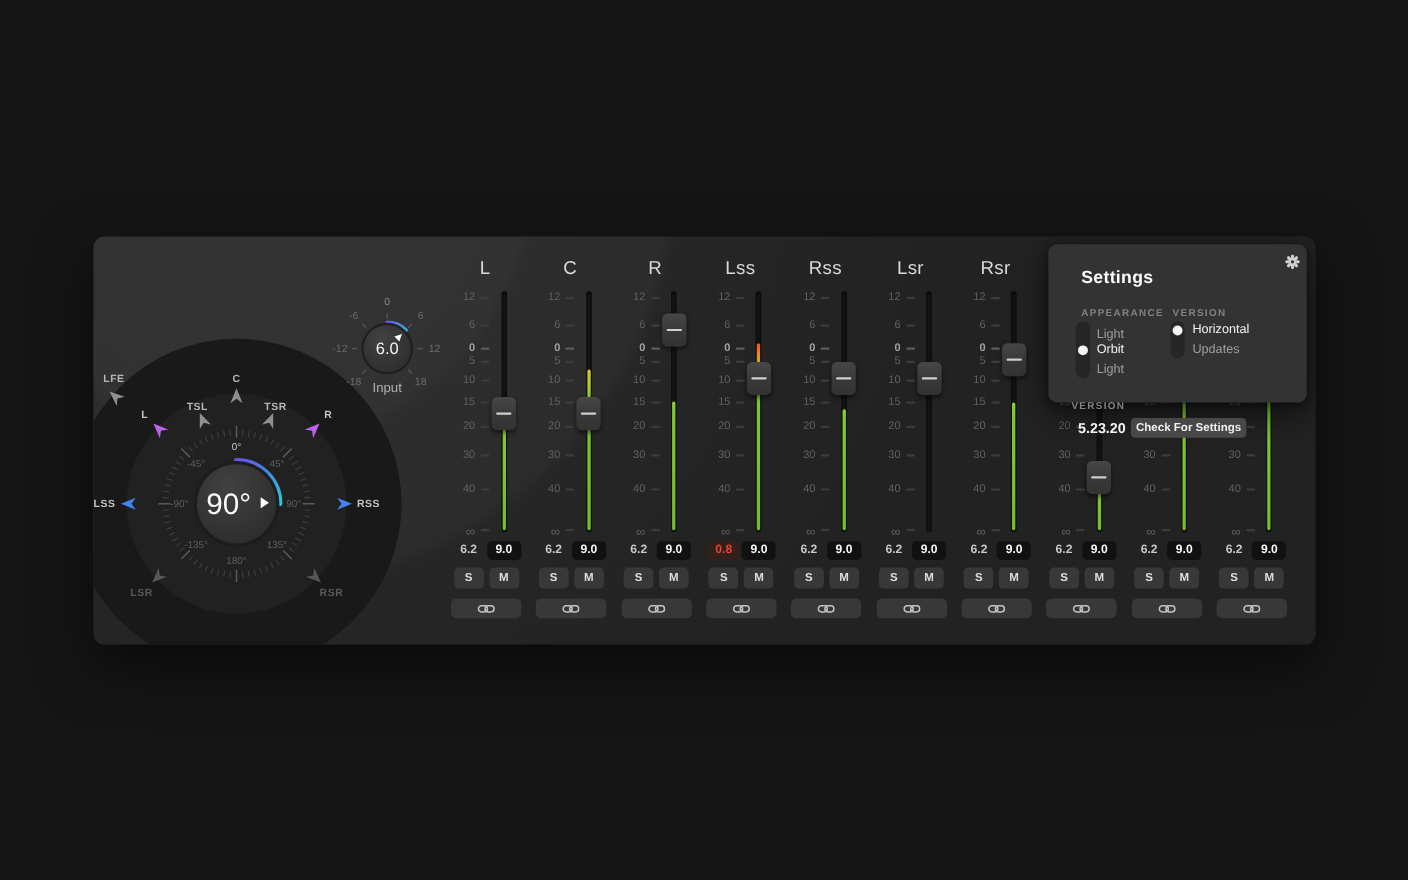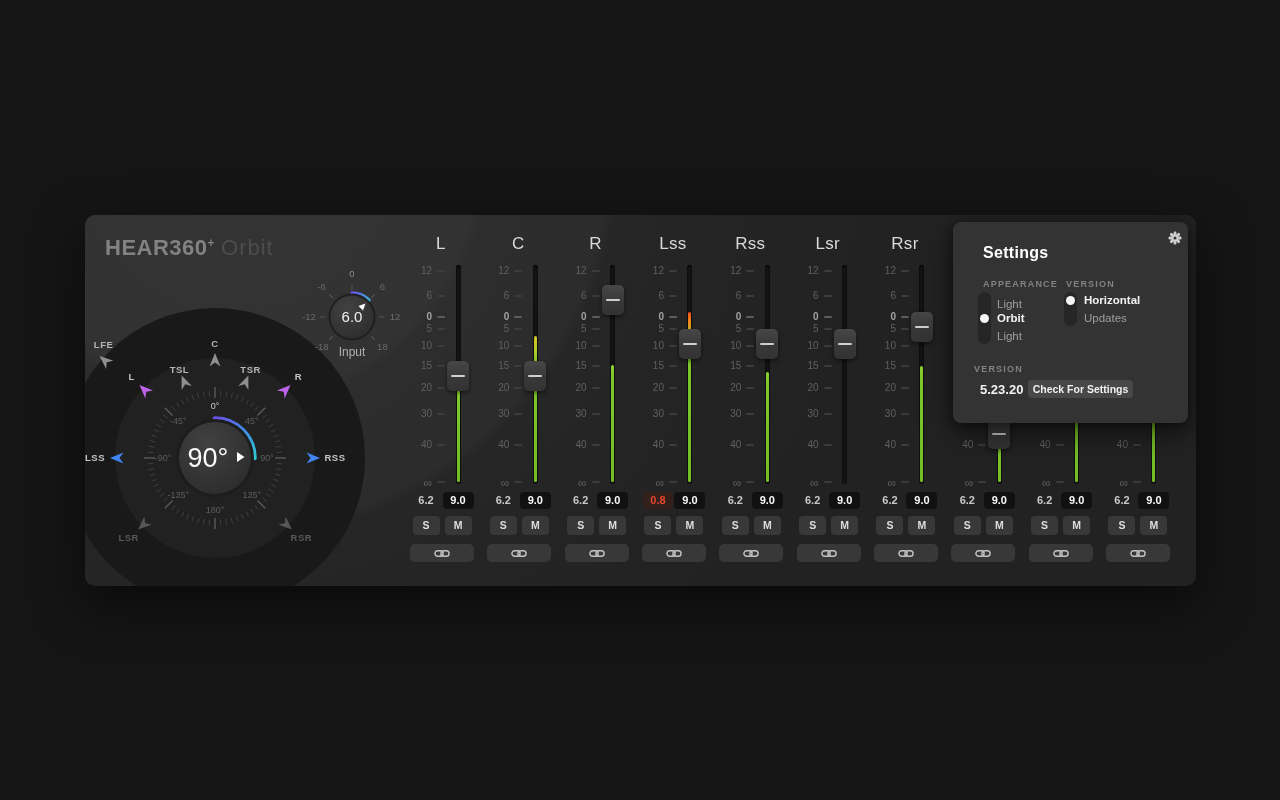--- a/index.html
+++ b/index.html
@@ -29,40 +29,39 @@
   .handle .line{position:absolute;left:4px;right:4px;top:14px;height:2px;background:#cfcfcf;border-radius:1px;}
   .pk{position:absolute;width:30px;height:17px;line-height:17px;text-align:center;font-size:11px;font-weight:700;color:#c9c9c9;}
   .pk.alert{color:#e8442e;background:#33201b;border-radius:4px;}
   .gain{position:absolute;width:31px;height:17px;line-height:17px;text-align:center;font-size:11px;font-weight:700;
     color:#fafafa;background:#111;border-radius:4px;}
   .smbtn{position:absolute;width:27px;height:19px;line-height:19px;text-align:center;font-size:10.5px;font-weight:700;
     color:#dedede;background:#383838;border-radius:4px;}
   .linkbtn{position:absolute;width:64px;height:18px;background:#383838;border-radius:5px;
     display:flex;align-items:center;justify-content:center;}
   
-  #settings{position:absolute;left:868px;top:7px;width:235px;height:201px;background:#333;border-radius:8px;z-index:20;
+  #settings{position:absolute;left:868px;top:7px;width:235px;height:144px;background:#333;border-radius:8px;z-index:20;
     box-shadow:0 10px 30px rgba(0,0,0,.55),0 2px 8px rgba(0,0,0,.4);}
   .set-title{position:absolute;left:30px;top:22px;font-size:16px;font-weight:700;color:#fff;letter-spacing:.3px;}
   .set-head{position:absolute;font-size:9px;font-weight:700;letter-spacing:1.2px;color:#828282;}
   .pill{position:absolute;width:13px;background:#262626;border-radius:7px;}
   .rdot{position:absolute;width:9px;height:9px;border-radius:50%;background:#f5f5f5;}
   .opt{position:absolute;font-size:11.5px;color:#9e9e9e;line-height:16px;}
-  .opt.sel{color:#f2f2f2;font-weight:700;}
+  .opt.sel{color:#f2f2f2;font-weight:400;}
   .ver-val{position:absolute;left:27px;top:160px;font-size:13px;font-weight:700;color:#f2f2f2;}
   #updBtn{position:absolute;left:75px;top:158px;width:105px;height:18px;line-height:18px;background:#484848;border-radius:4px;
     text-align:center;font-size:10.5px;font-weight:700;color:#efefef;}
   #gear{position:absolute;left:215px;top:9px;width:14px;height:14px;}
 </style>
 </head>
 <body>
 
 <div id="stage">
   <div id="win">
 
-    <div class="logo"><span class="b">HEAR360</span><span class="sup">+</span><span class="p">Orbit</span></div>
 
     <svg id="dial" style="position:absolute;left:-60px;top:53px;z-index:2;" width="380" height="380" viewBox="0 0 380 380">
         <defs>
           <radialGradient id="knobG" cx="40%" cy="30%" r="85%">
             <stop offset="0%" stop-color="#414141"></stop>
             <stop offset="100%" stop-color="#2a2a2a"></stop>
           </radialGradient>
           <linearGradient id="arcG" gradientUnits="userSpaceOnUse" x1="190" y1="150" x2="230" y2="190">
             <stop offset="0%" stop-color="#6a52e8"></stop>
             <stop offset="55%" stop-color="#3f8ee0"></stop>

